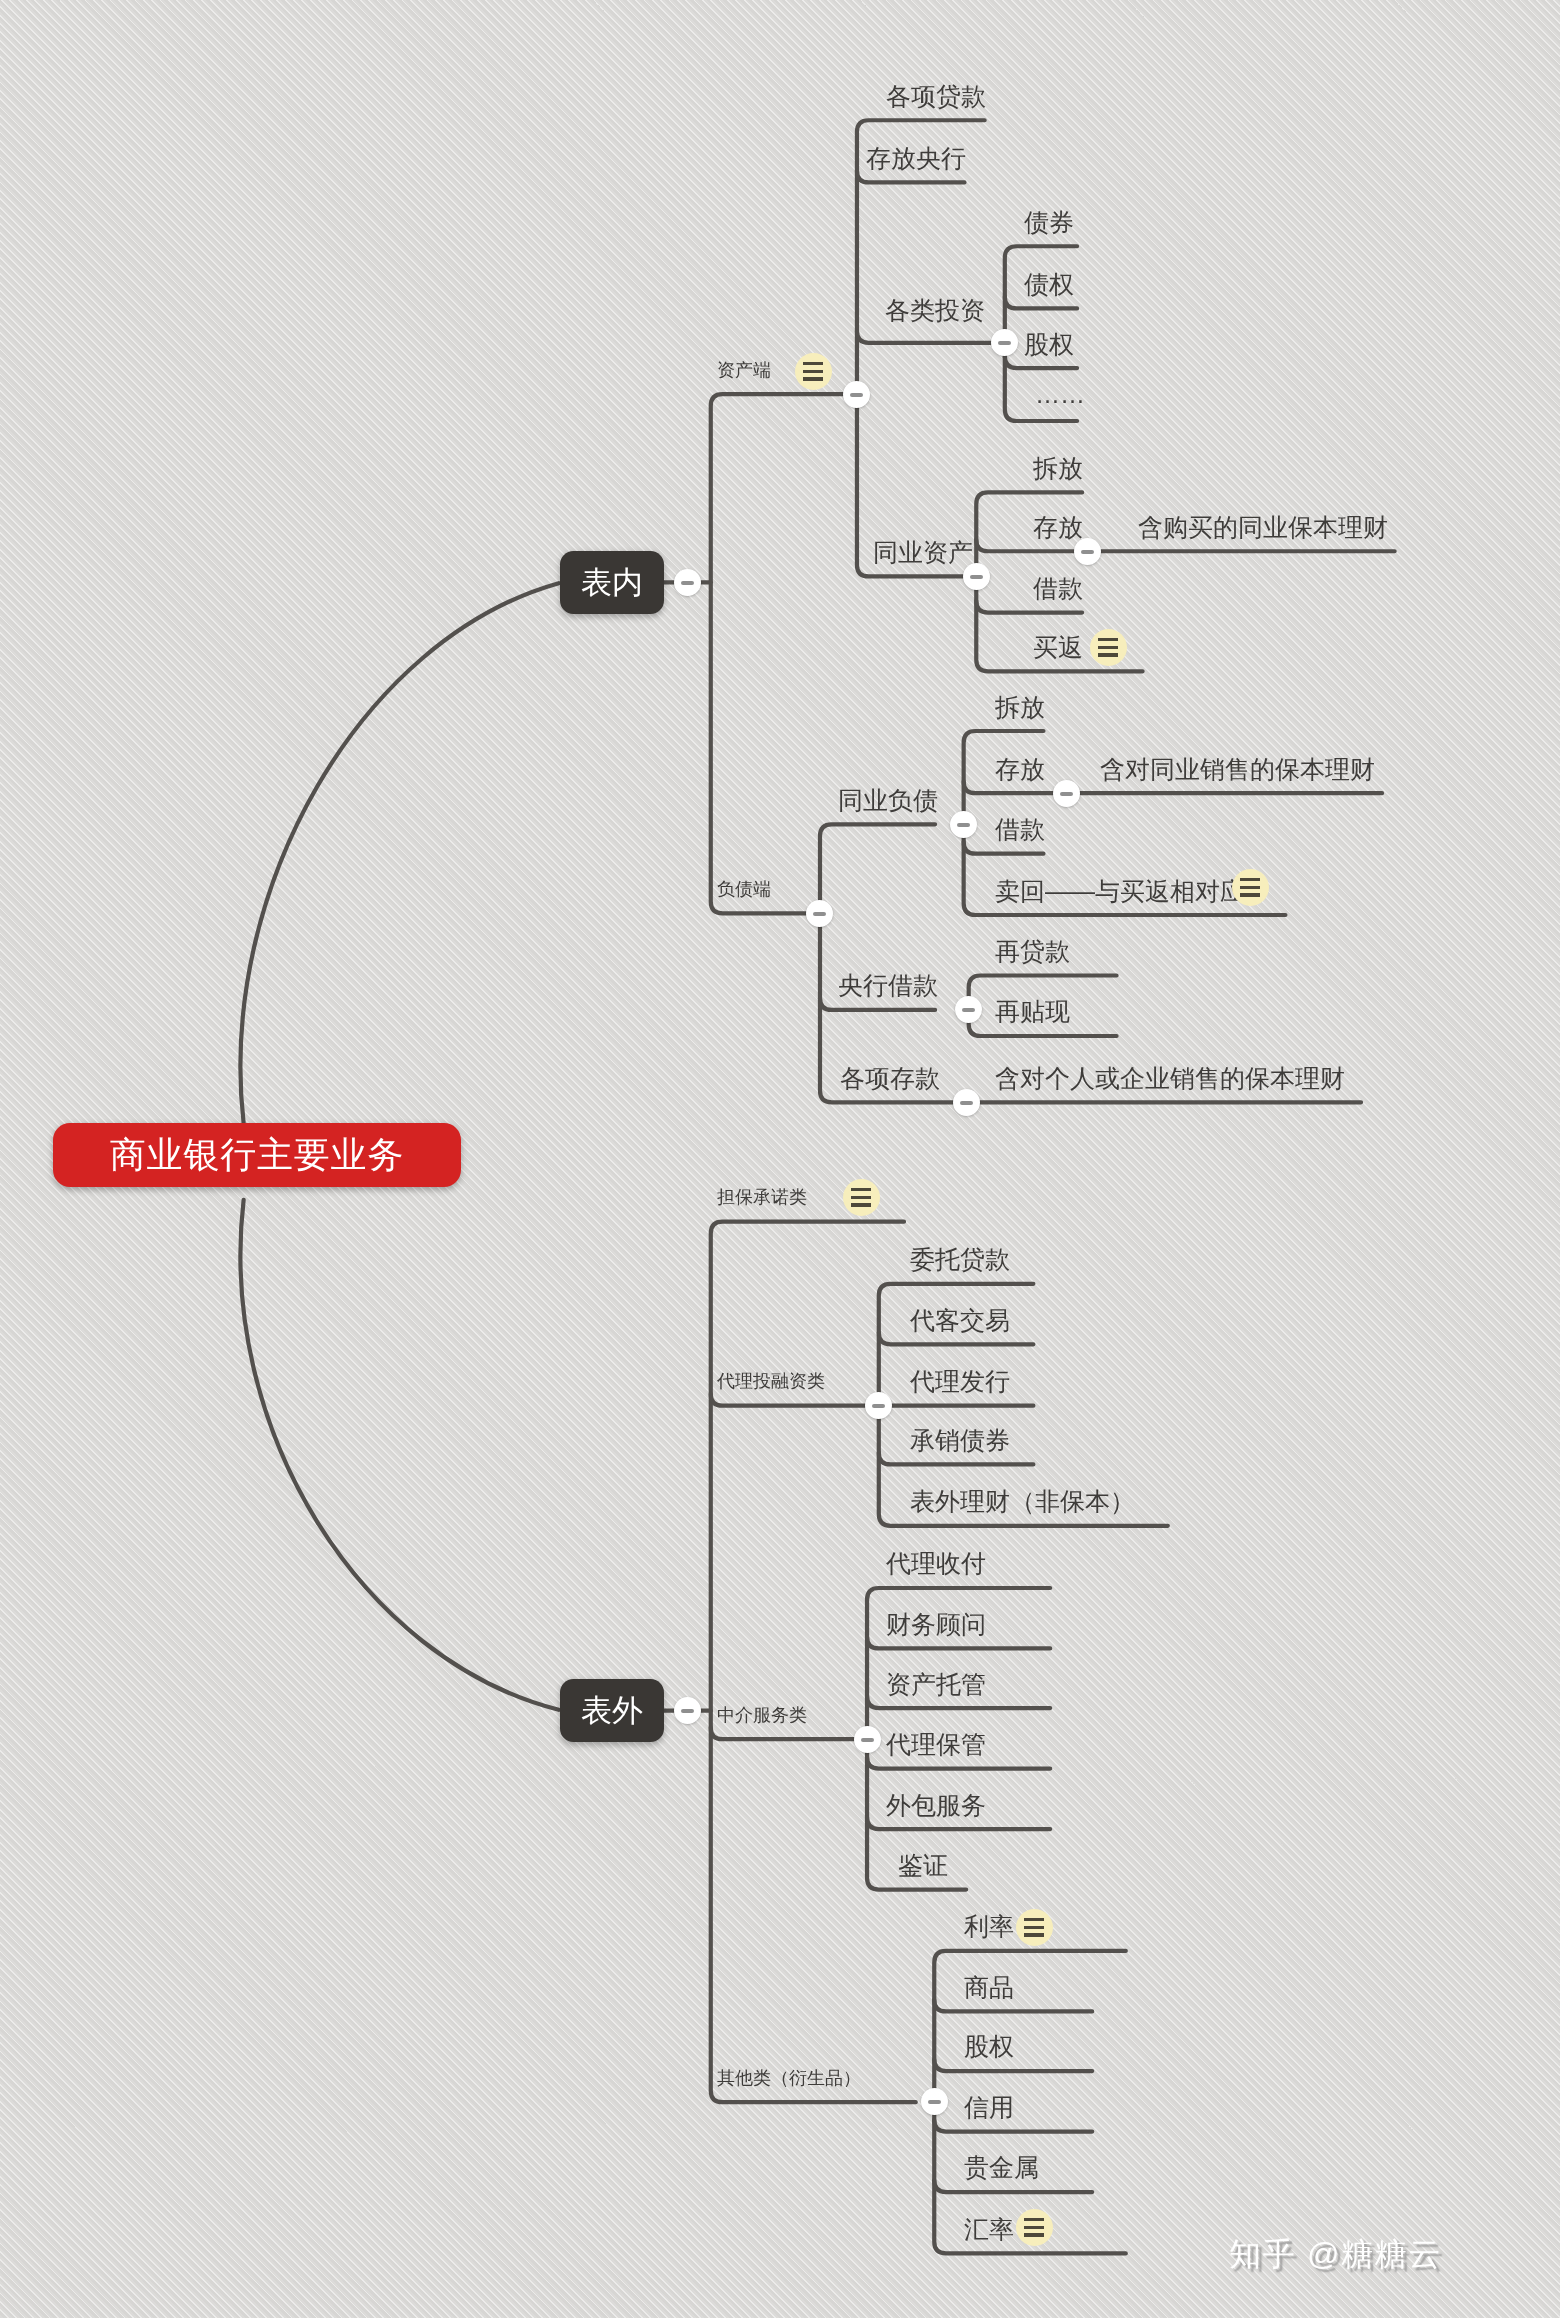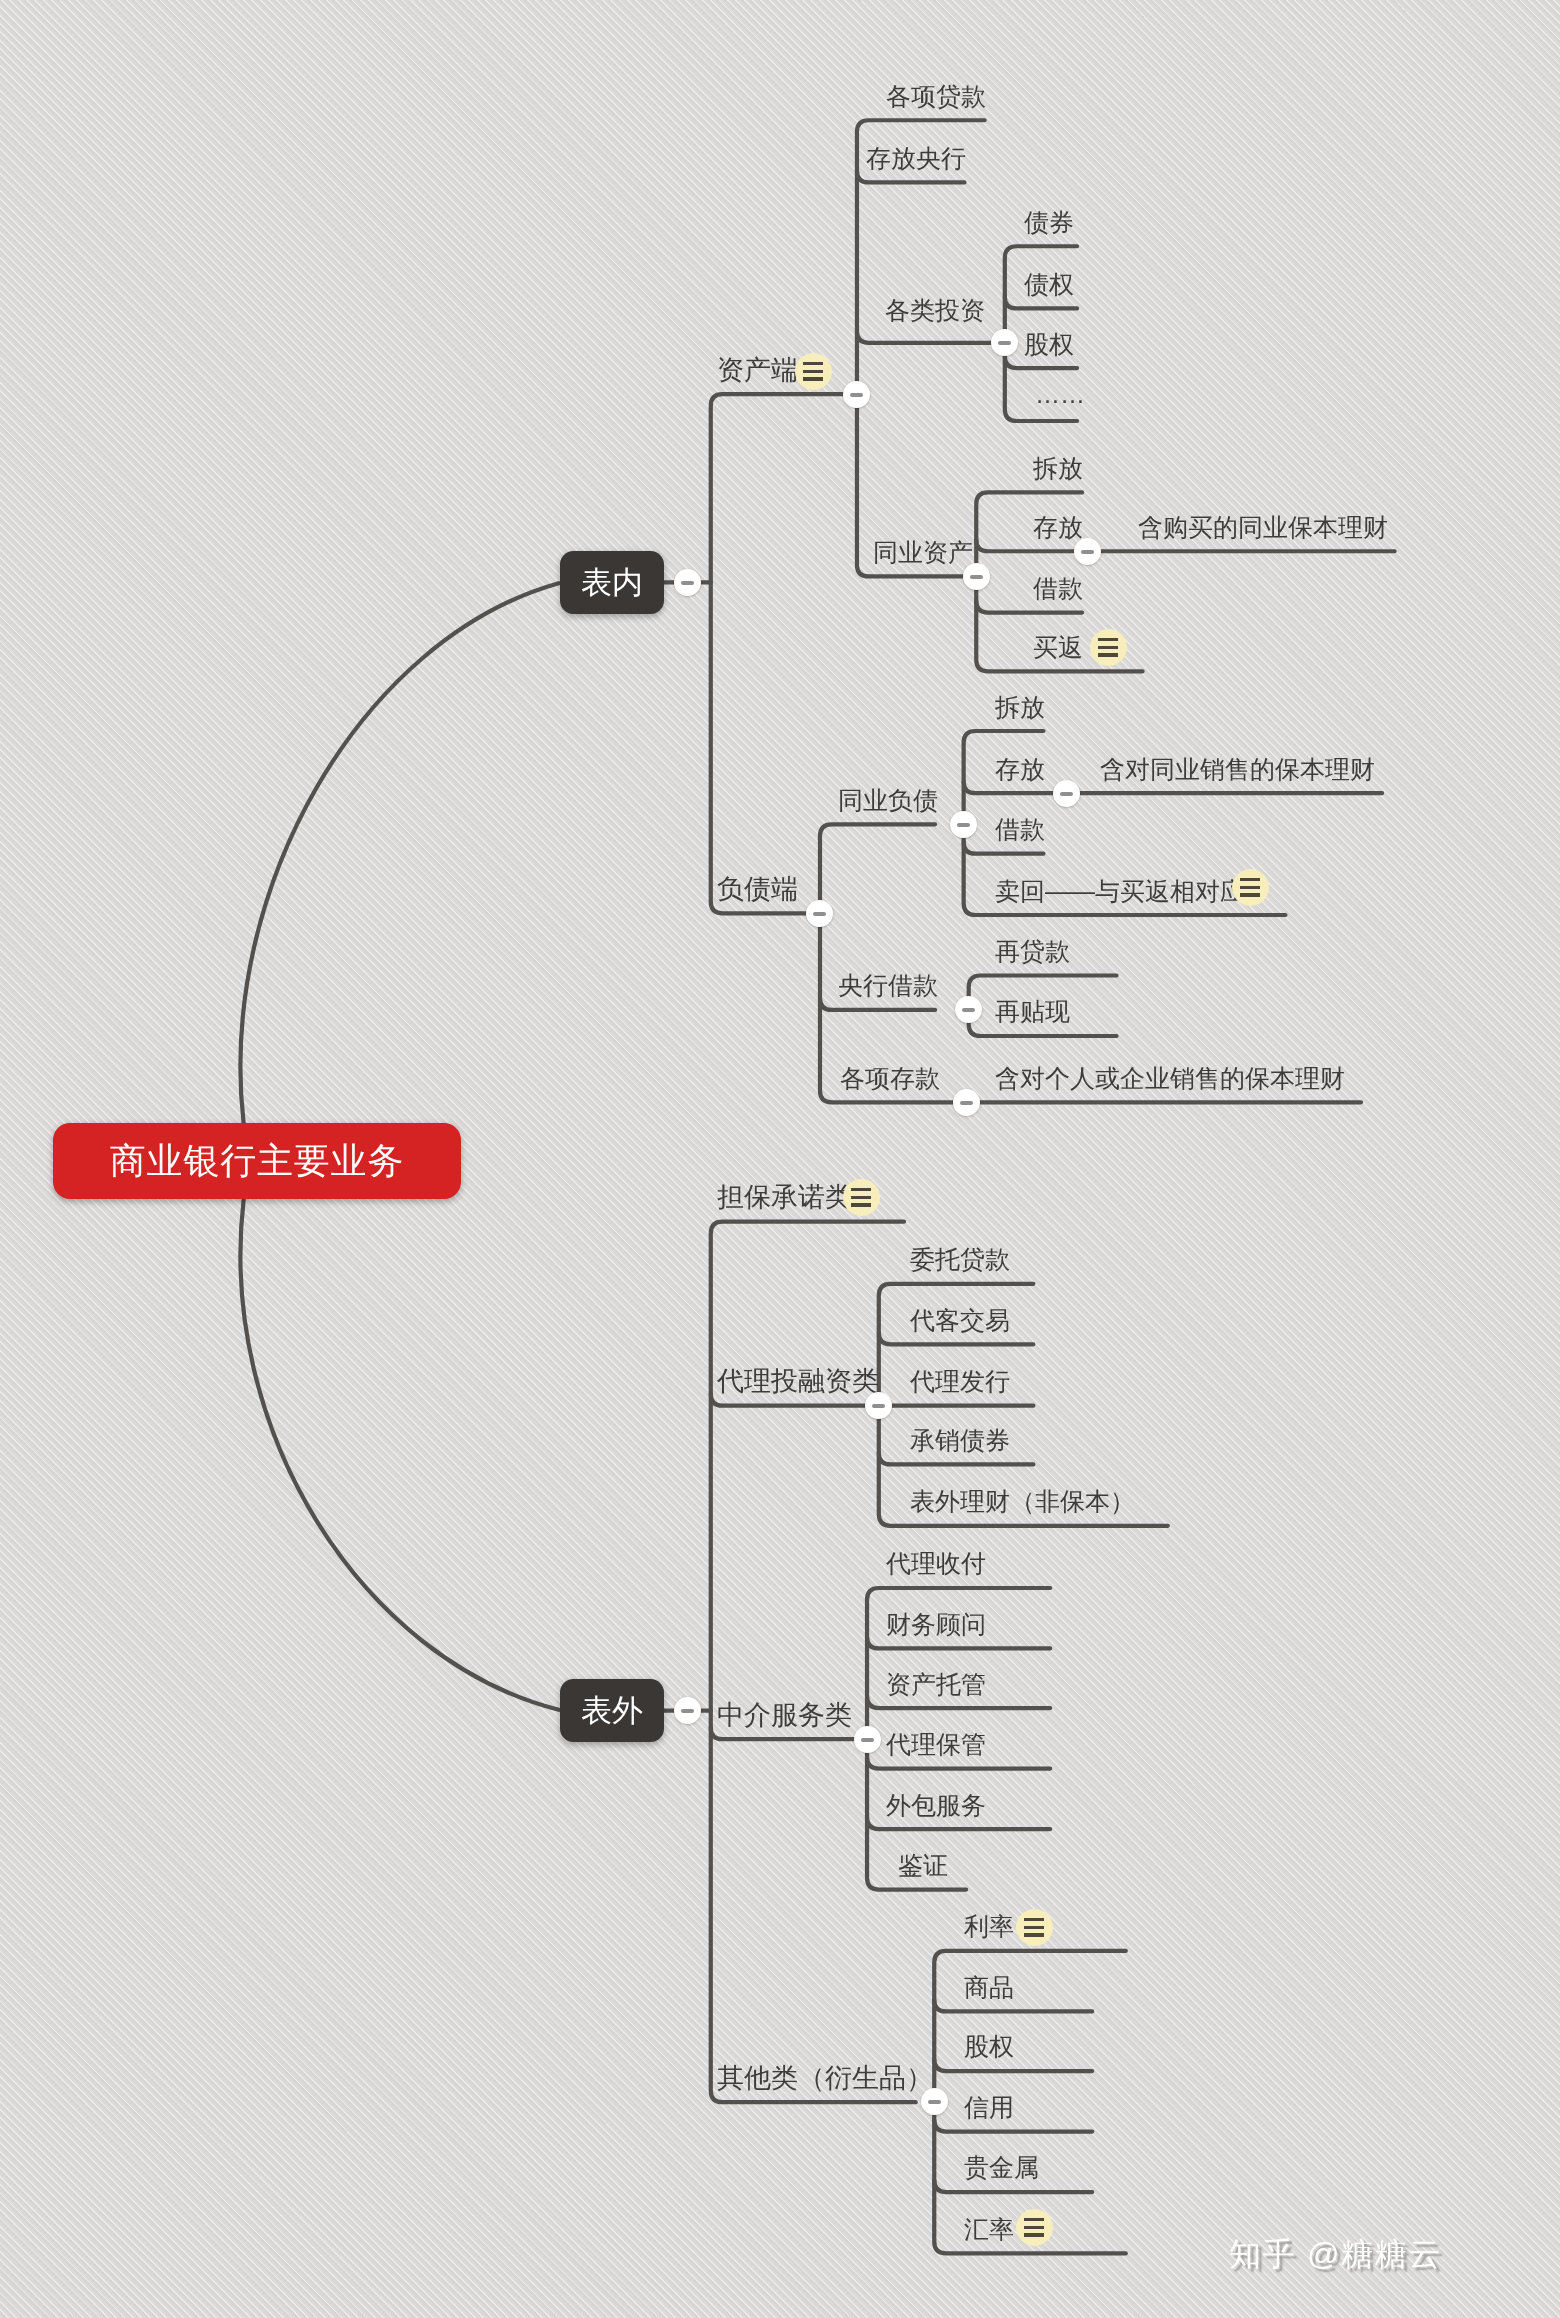--- a/index.html
+++ b/index.html
@@ -13,28 +13,28 @@
       rgba(255,255,255,0.45) 0px, rgba(255,255,255,0.45) 1.3px,
       rgba(255,255,255,0) 1.3px, rgba(255,255,255,0) 3.4px,
       rgba(0,0,0,0.025) 3.4px, rgba(0,0,0,0.025) 5.9px);
   }
   svg.links{position:absolute;left:0;top:0;width:1561px;height:2319px;}
   svg.links path{stroke:#53504d;stroke-width:5;fill:none;stroke-linecap:round;}
   .label{
     position:absolute;white-space:nowrap;
     color:#3e3c3a;font-size:25px;line-height:32px;
   }
-  .lv1{font-size:27px;text-align:right;}
+  .lv1{font-size:18px;text-align:right;}
   .box{
     position:absolute;display:flex;align-items:center;justify-content:center;
     color:#ffffff;border-radius:13.4px;white-space:nowrap;
     box-shadow:0 2.5px 5.9px rgba(0,0,0,0.28);
   }
   .root{
-    left:53px;top:1123px;width:408px;height:76px;
+    left:53px;top:1123px;width:408px;height:64px;
     background:#d42322;font-size:36px;letter-spacing:0.8px;border-radius:17px;
   }
   .dark{background:#3a3734;font-size:31px;text-align:right;}
   .b-in{left:560px;top:551px;width:104px;height:63px;}
   .b-out{left:560px;top:1679px;width:104px;height:63px;}
   .collapse{
     position:absolute;width:27px;height:27px;border-radius:50%;
     background:#ffffff;box-shadow:0 0.8px 2.5px rgba(0,0,0,0.25);
   }
   .collapse::after{

